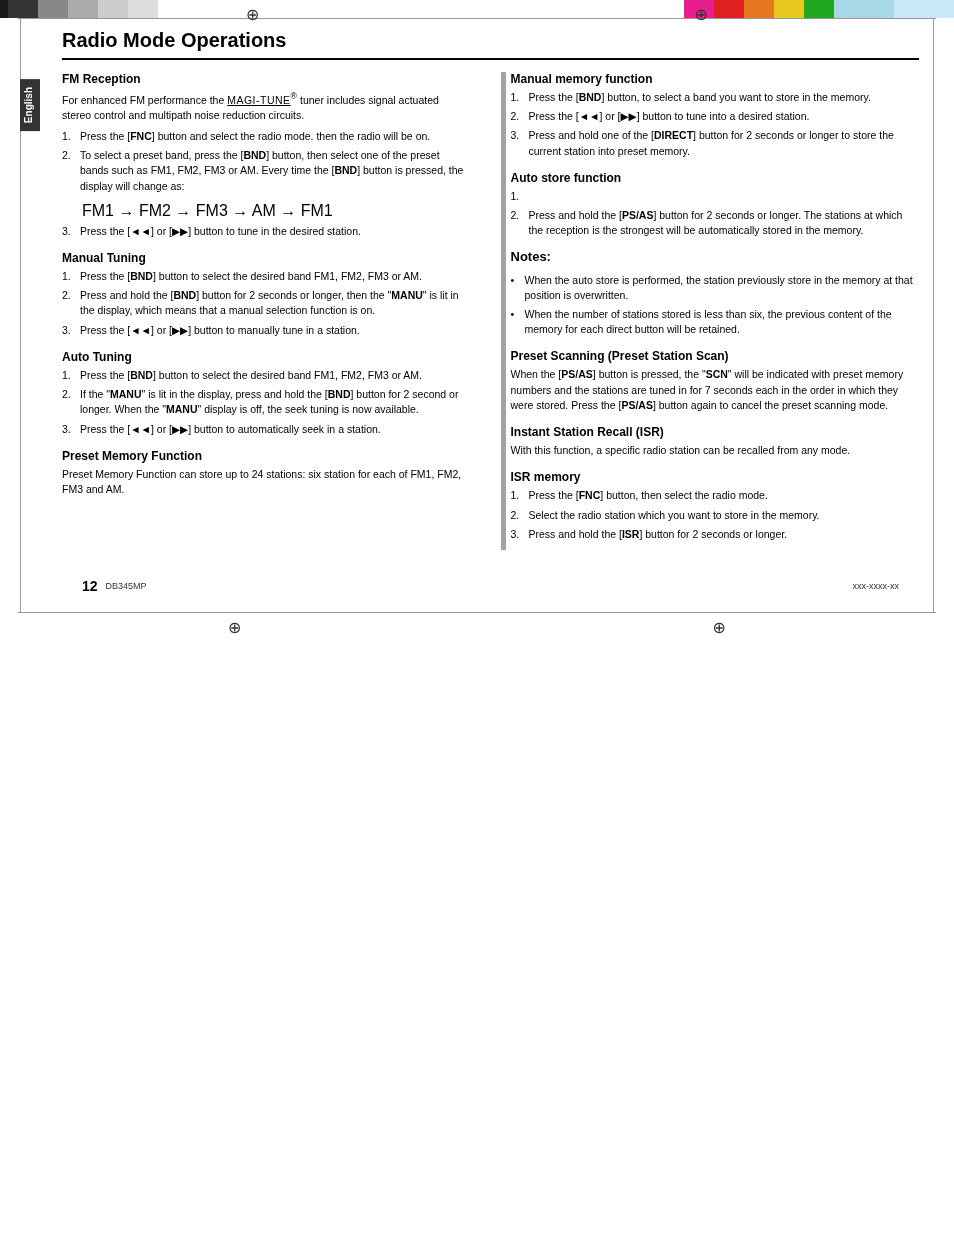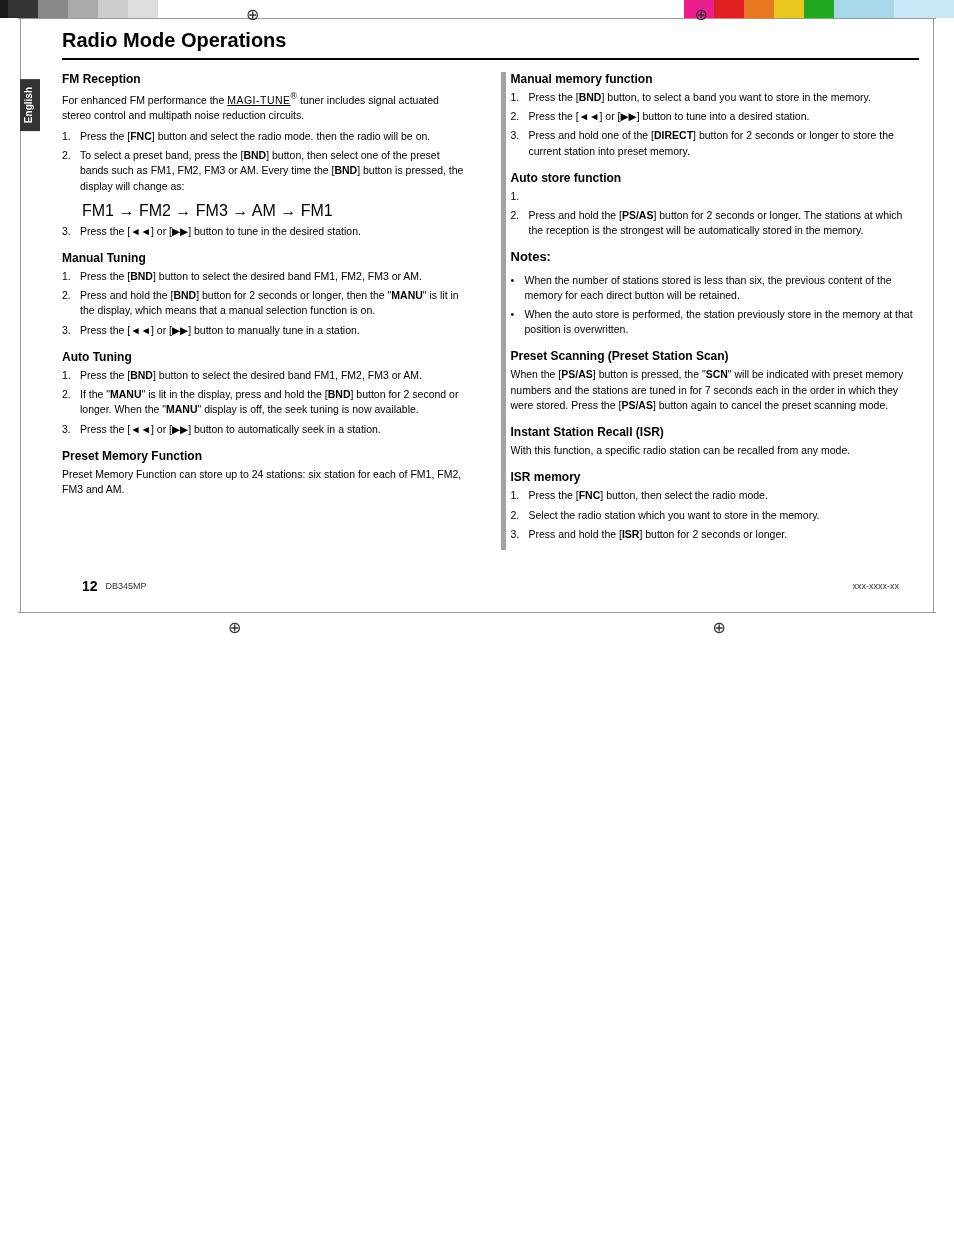--- a/index.html
+++ b/index.html
@@ -397,22 +397,22 @@
           </li>
           <li>
             <span class="num">2.</span>
             <span>Press and hold the [<span class="bold">PS/AS</span>] button for 2 seconds or longer. The stations at which the reception is the strongest will be automatically stored in the memory.</span>
           </li>
         </ol>
 
         <div class="notes-section">
           <div class="notes-title">Notes:</div>
           <ul class="bullet-list">
+            <li>When the auto store is performed, the station previously store in the memory at that position is overwritten.</li>
             <li>When the number of stations stored is less than six, the previous content of the memory for each direct button will be retained.</li>
-            <li>When the auto store is performed, the station previously store in the memory at that position is overwritten.</li>
           </ul>
         </div>
 
         <div class="section-heading">Preset Scanning (Preset Station Scan)</div>
         <p class="para">When the [<span class="bold">PS/AS</span>] button is pressed, the "<span class="bold">SCN</span>" will be indicated with preset memory numbers and the stations are tuned in for 7 seconds each in the order in which they were stored. Press the [<span class="bold">PS/AS</span>] button again to cancel the preset scanning mode.</p>
 
         <div class="section-heading">Instant Station Recall (ISR)</div>
         <p class="para">With this function, a specific radio station can be recalled from any mode.</p>
 
         <div class="section-heading">ISR memory</div>

